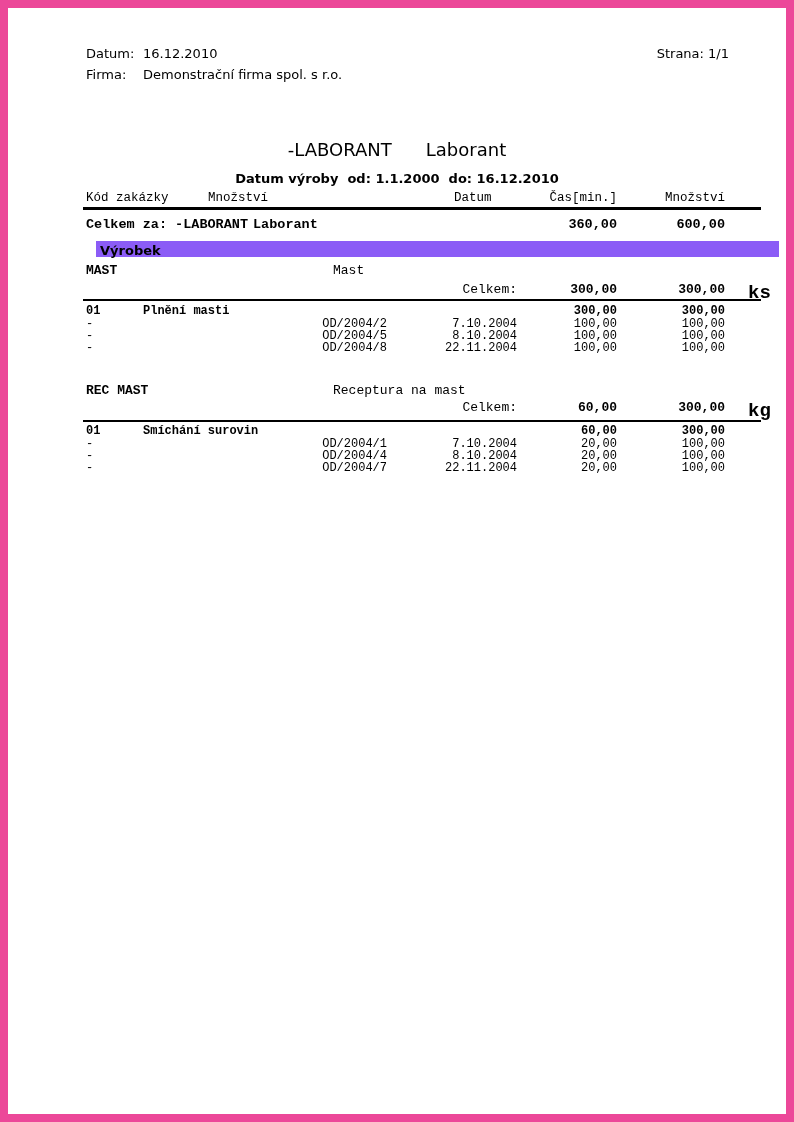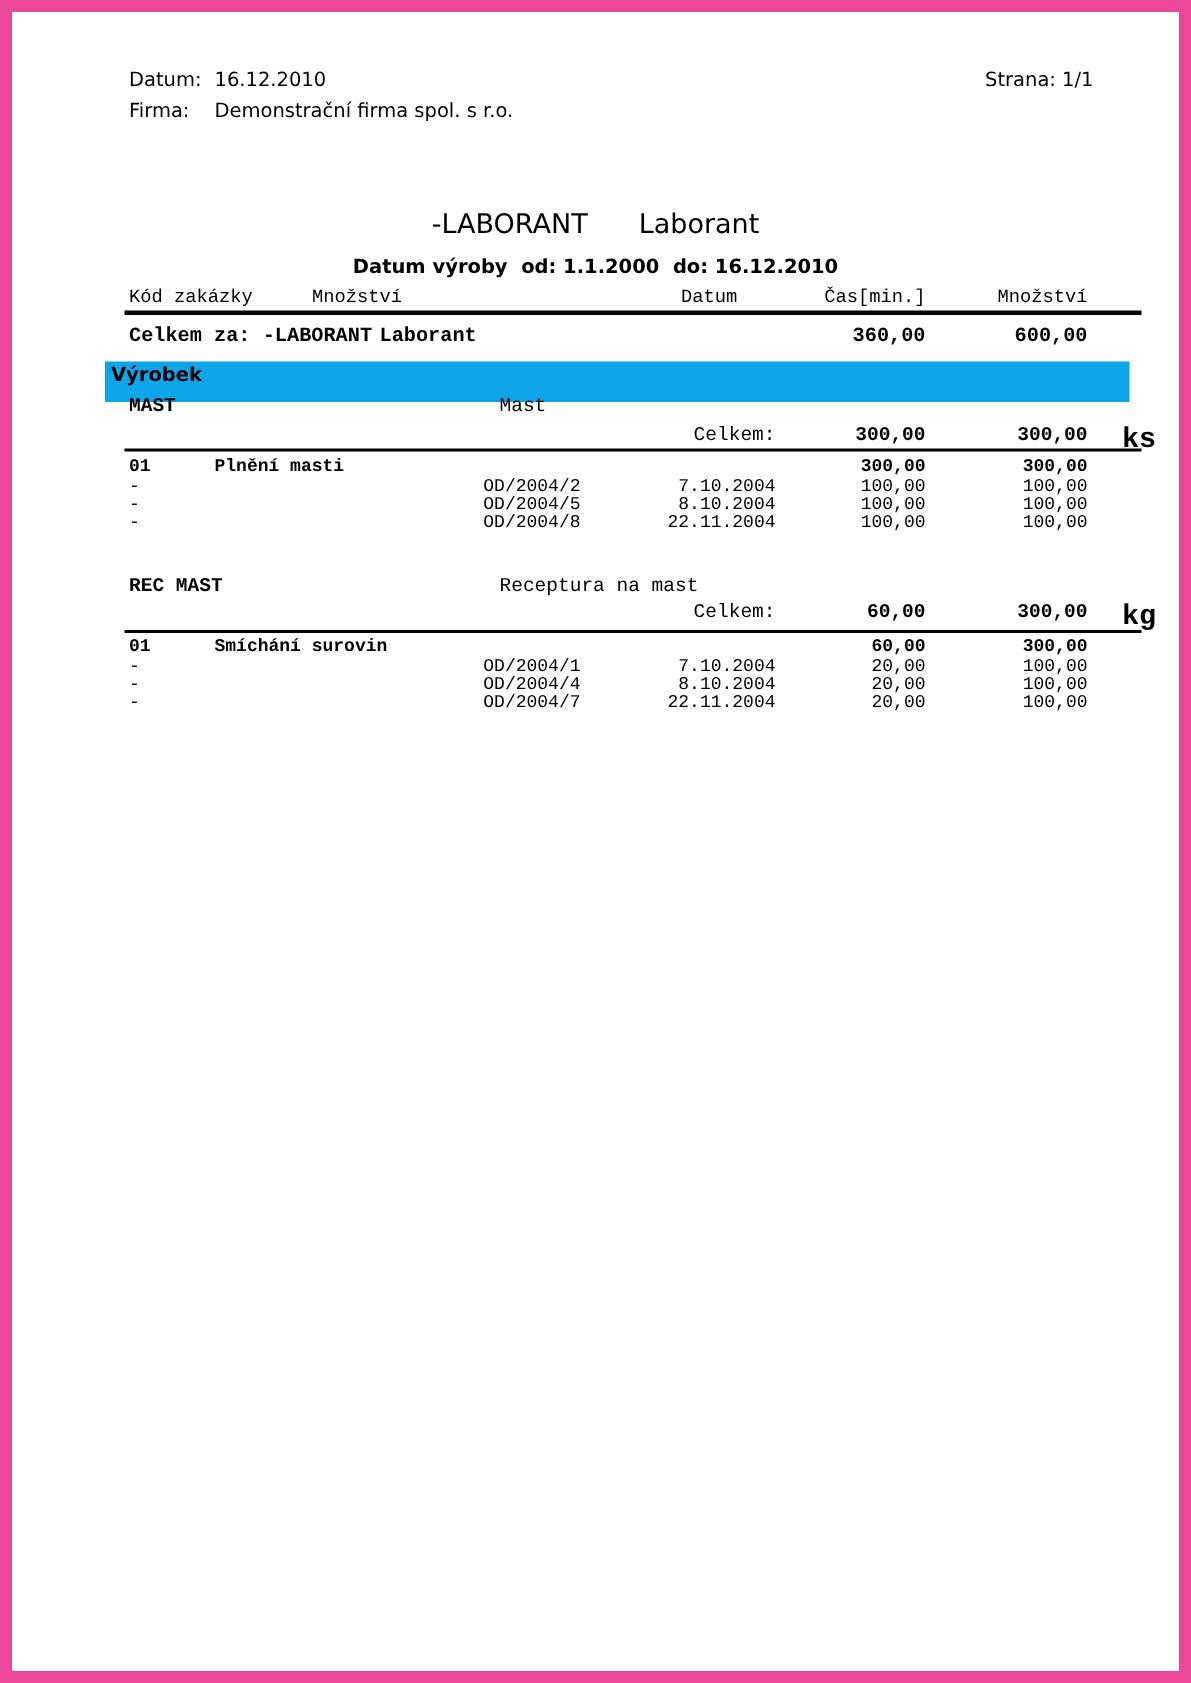--- a/index.html
+++ b/index.html
@@ -18,22 +18,22 @@
   .r > span { position:absolute; white-space:pre;font-family:Liberation Mono, monospace; }
   .center { left:0; right:0; text-align:center; }
   .fs-info   { font-size:13px; }
   .title     { font-size:24px; font-weight:bold; letter-spacing:0.5px; }
   .subtitle-wrap { position:absolute; left:0; right:0; display:flex; justify-content:center; gap:34px; }
   .subtitle  { font-size:18px; font-weight:normal; }
   .daterange { font-size:13px; font-weight:bold; }
   .colhdr    { font-size:12.5px; }
   .totalrow  { font-size:13.5px; font-weight:bold; }
   .graybar {
-    position:absolute; left:62px; width:683px; height:27px;
-    background:#0ea5e9; font-size:13px; font-weight:bold;
+    position:absolute; left:88px; width:683px; height:16px;
+    background:#8b5cf6; font-size:13px; font-weight:bold;
     line-height:19px; padding-left:4px;
   }
   .seccode   { font-size:13px; font-weight:bold; }
   .secname   { font-size:13px; }
   .celkemlbl { font-size:13px; }
   .celkemnum { font-size:13px; font-weight:bold; }
   .oprow     { font-size:12px; font-weight:bold; }
   .detail    { font-size:12px; }
   .unit      { font-size:19px; font-weight:bold; }
   .hline { position:absolute; left:75px; width:678px; background:#000; }

